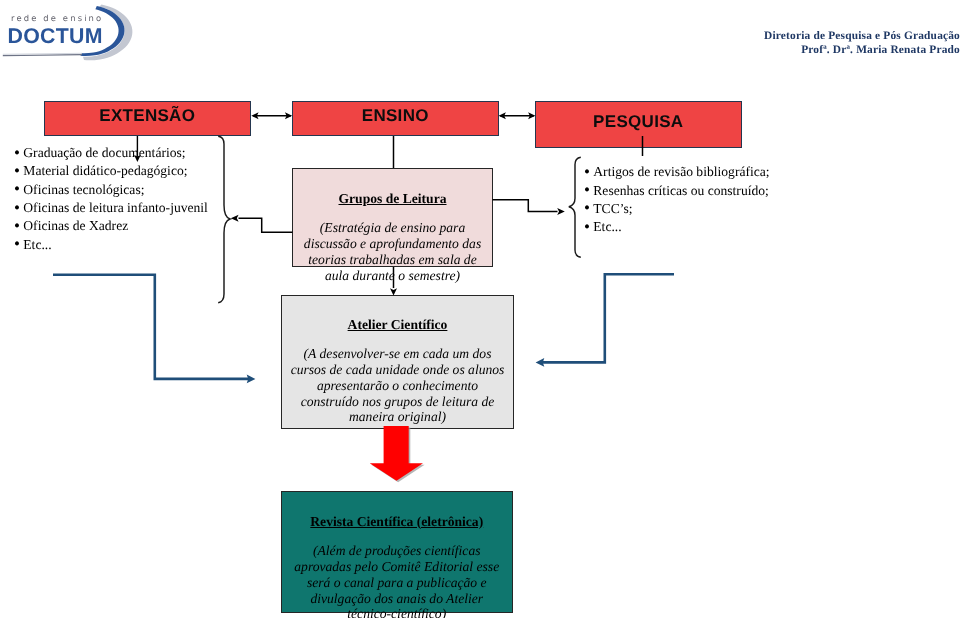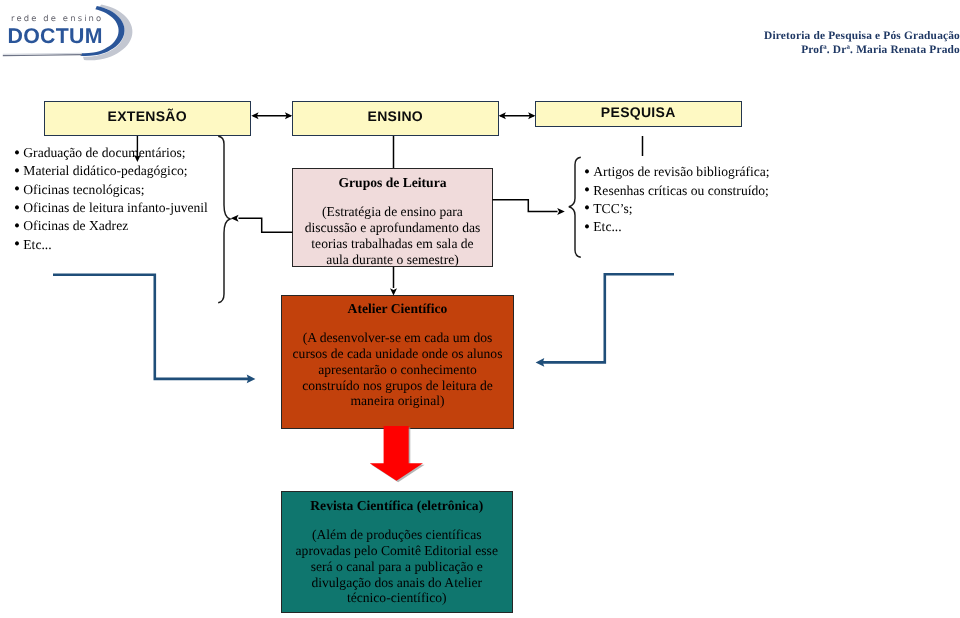--- a/index.html
+++ b/index.html
@@ -13,49 +13,49 @@
   .abs{position:absolute;}
 
   
   #logo{left:0;top:0;width:140px;height:62px;}
   #hdr-l1,#hdr-l2{color:#1F3864;font-family:"Liberation Serif",serif;font-weight:bold;
       font-size:11.4px;text-align:right;letter-spacing:.18px;line-height:16px;}
   #hdr-l1{left:600px;top:28px;width:360px;}
   #hdr-l2{left:600px;top:42.1px;width:360px;}
 
   
-  .topbox{background:#fef9c3;border:1px solid #24364F;box-sizing:border-box;
+  .topbox{background:#ef4444;border:1px solid #24364F;box-sizing:border-box;
      display:flex;align-items:center;justify-content:center;
-     font-family:"Liberation Sans",sans-serif;font-weight:bold;font-size:14px;
+     font-family:"Liberation Sans",sans-serif;font-weight:bold;font-size:17px;
      color:#0d0d0d;letter-spacing:.3px;padding-bottom:5px;}
 
   
   .cbox{border:1px solid #262626;box-sizing:border-box;text-align:center;}
-  .cbox .ttl{font-weight:bold;}
+  .cbox .ttl{font-weight:bold;text-decoration:underline;margin-top:16px;}
 
   .lst{font-size:13.6px;line-height:18.3px;color:#000;}
 
   #bx-ext{left:44px;top:101px;width:206.5px;height:35px;}
   #bx-ens{left:292px;top:101px;width:206.5px;height:35px;}
-  #bx-pes{left:535px;top:101px;width:206.5px;height:26px;}
+  #bx-pes{left:535px;top:101px;width:206.5px;height:47px;}
 
   #left-list{left:14px;top:144.2px;width:240px;}
   #right-list{left:584px;top:163.3px;width:260px;}
   .lst div{white-space:nowrap;}
   .lst .bu{display:inline-block;width:9.3px;font-size:17px;line-height:0;vertical-align:-0.5px;}
 
   #bx-grupos{left:292px;top:168px;width:201px;height:99px;background:#F0DBDB;
      padding-top:5.5px;}
-  #bx-atelier{left:281px;top:295px;width:233px;height:134px;background:#c2410c;
+  #bx-atelier{left:281px;top:295px;width:233px;height:134px;background:#e5e5e5;
      padding-top:4.5px;}
   #bx-revista{left:281px;top:490.5px;width:231.5px;height:122px;background:#0f766e;
      padding-top:6px;}
 
   .cbox .ttl{font-size:13.6px;line-height:15.8px;}
-  .cbox .bdy{font-size:13.6px;line-height:15.8px;}
+  .cbox .bdy{font-size:13.6px;line-height:15.8px;font-style:italic;}
   .cbox .bdy div{white-space:nowrap;}
   .cbox .ftr{font-size:13.6px;line-height:15.8px;font-weight:bold;}
   #bx-grupos .bdy{margin-top:14px;}
   #bx-atelier .bdy{margin-top:14px;}
   #bx-revista .bdy{margin-top:14px;}
   #connectors{left:0;top:0;pointer-events:none;}
 </style>
 </head>
 <body>
 

